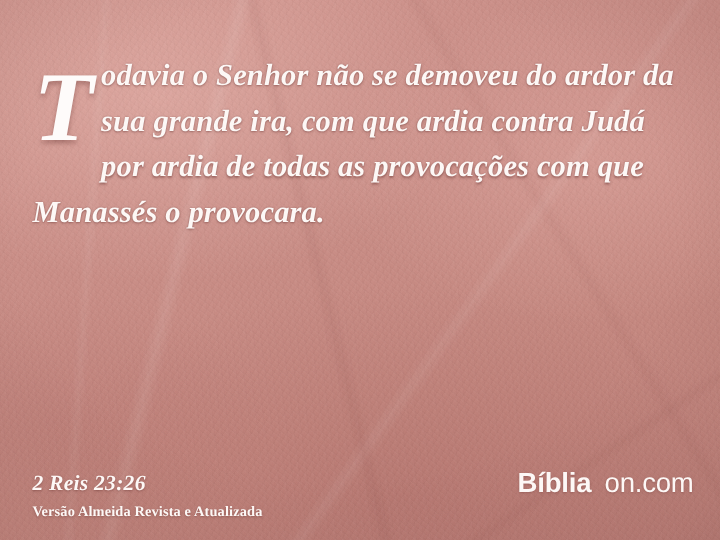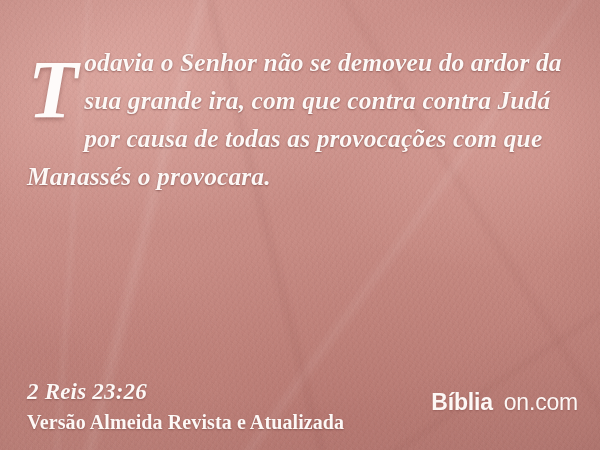--- a/index.html
+++ b/index.html
@@ -95,29 +95,29 @@
     align-items: flex-end;
     justify-content: space-between;
   }
 
   #footer-ref-block {
     color: #fdf8f6;
     text-shadow: 0 1px 2px rgba(96,44,42,0.45);
   }
 
   #verse-reference {
-    font-size: 23px;
+    font-size: 18px;
     font-style: italic;
     font-weight: 700;
     letter-spacing: 0.2px;
     margin-bottom: 6px;
   }
 
   #verse-version {
-    font-size: 20px;
+    font-size: 12px;
     font-weight: 700;
     font-style: normal;
     letter-spacing: 0.1px;
   }
 
   #site-logo {
     font-family: "Liberation Sans", "DejaVu Sans", sans-serif;
     font-size: 23px;
     color: #fdf8f6;
     letter-spacing: -0.2px;
@@ -133,21 +133,21 @@
 <body>
 
 <div id="verse-card">
 
   <div class="tex tex-base"></div>
   <div class="tex tex-creases"></div>
   <div class="tex tex-grain"></div>
   <div class="tex tex-vignette"></div>
 
   <div id="verse-body">
-    <span id="verse-dropcap">T</span><span>odavia o Senhor não se demoveu do ardor da sua grande ira, com que contra contra Judá por causa de todas as provocações com que Manassés o provocara.</span>
+    <span id="verse-dropcap">T</span><span>odavia o Senhor não se demoveu do ardor da sua grande ira, com que ardia contra Judá por ardia de todas as provocações com que Manassés o provocara.</span>
   </div>
 
   <div id="footer">
 
     <div id="footer-ref-block">
       <div id="verse-reference">2 Reis 23:26</div>
       <div id="verse-version">Versão Almeida Revista e Atualizada</div>
     </div>
 
     <div id="site-logo">

